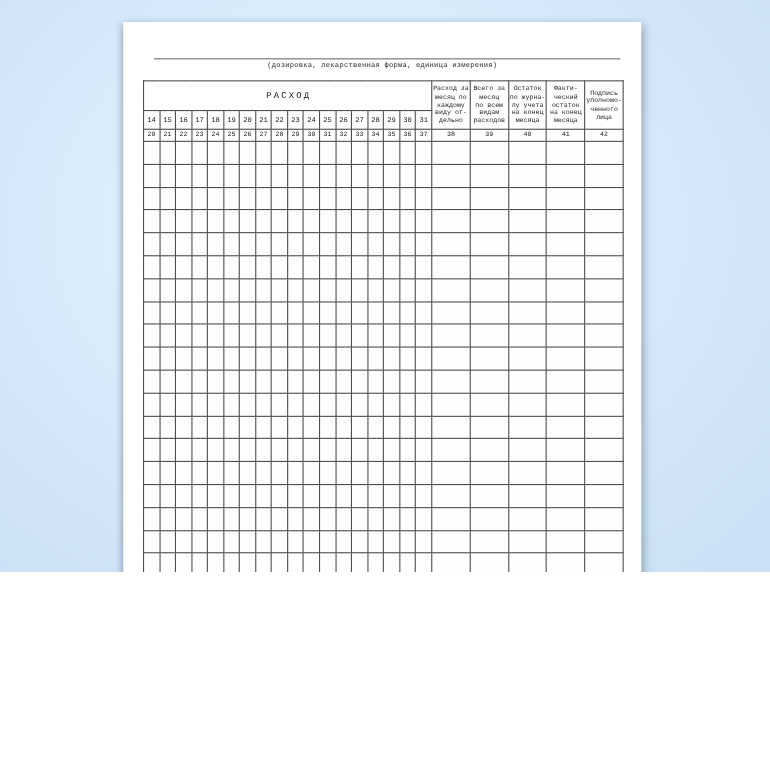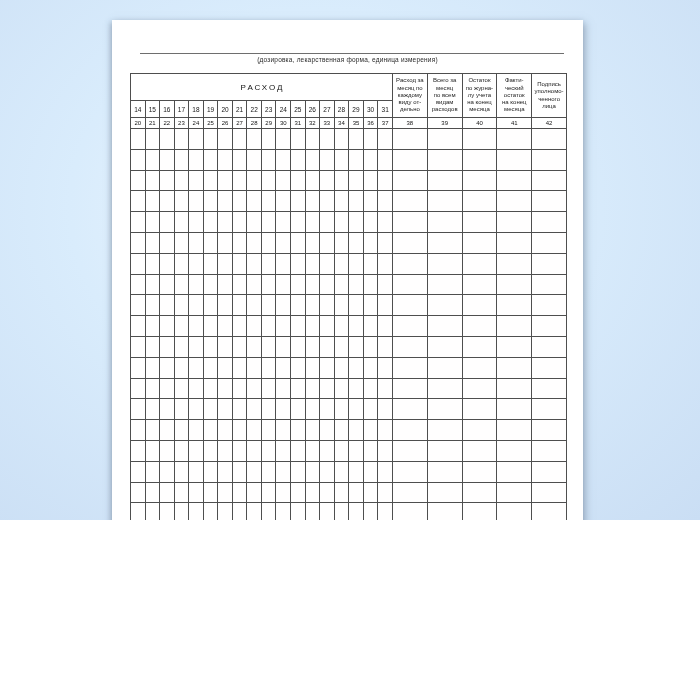--- a/index.html
+++ b/index.html
@@ -1,20 +1,20 @@
 <!DOCTYPE html>
 <html><head>
 <meta charset="utf-8">
 <style>
   * { margin:0; padding:0; box-sizing:border-box; }
   html,body { width:700px; height:700px; }
   .scene {
     position:relative; width:700px; height:520px; overflow:hidden;
     background: radial-gradient(ellipse at 45% 40%, #eef6fe 0%, #d9ecfc 45%, #cadef4 100%);
-    font-family:Liberation Sans, sans-serif; color:#1c1c1c;
+    font-family:Liberation Mono, monospace; color:#1c1c1c;
   }
   .page {
     position:absolute; left:112px; top:20px; width:471px; height:658px;
     background:#ffffff;
     box-shadow: 2px 3px 8px rgba(92,110,132,0.50), -2px 2px 5px rgba(92,110,132,0.30);
   }
   .fill-line {
     position:absolute; left:28px; top:33px; width:424px; height:0;
     border-top:1px solid #6e6e6e;
   }

